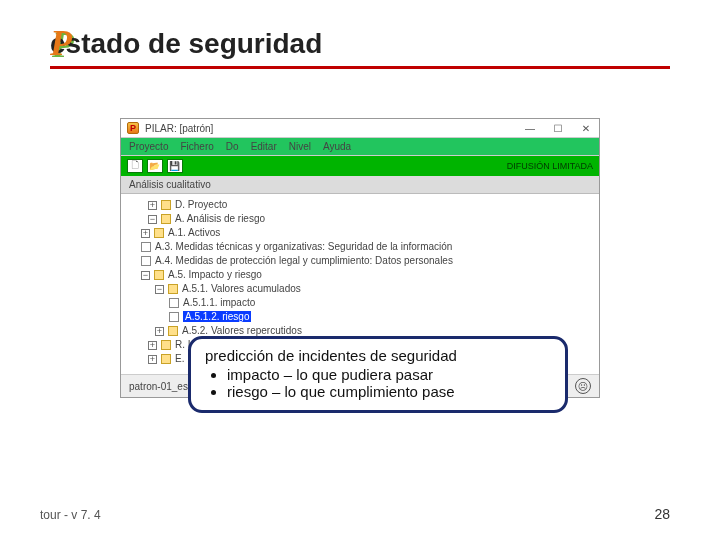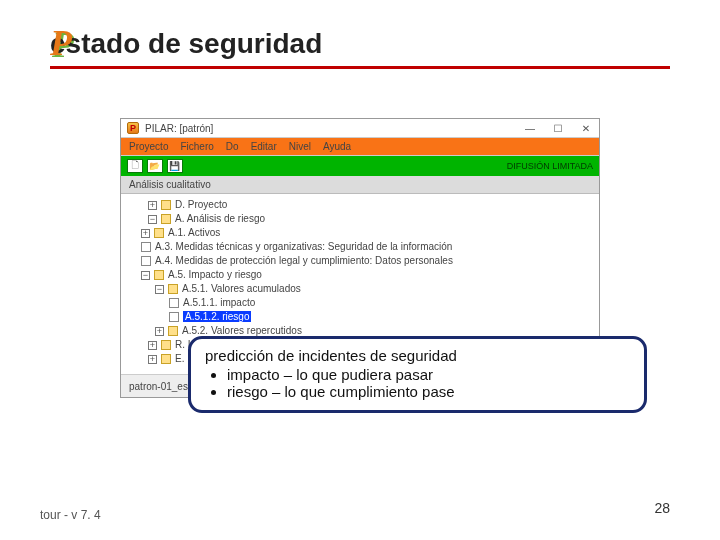--- a/index.html
+++ b/index.html
@@ -64,21 +64,21 @@
     margin-right: 6px;
     display:flex;align-items:center;justify-content:center;
     font-weight:bold;color:#c00000;font-size:9px;
   }
   .winbtns { margin-left: auto; display: flex; gap: 14px; color:#555; }
   .winbtn { width: 14px; text-align:center; cursor:default; }
   .menubar {
     display: flex;
     gap: 12px;
     padding: 3px 8px;
-    background: #f97316;
+    background: #22c55e;
     border-top: 1px solid #ccc;
     border-bottom: 1px solid #ccc;
   }
   .menubar span { cursor: default; }
   .toolbar {
     display: flex;
     align-items: center;
     padding: 3px 6px;
     background: #00b400;
     color: #fff;
@@ -124,29 +124,29 @@
     display:flex;align-items:center;gap:8px;
     padding:3px 8px;background:#eee;border-top:1px solid #ccc;
   }
   .face {
     width:16px;height:16px;border:1.5px solid #555;border-radius:50%;
     display:flex;align-items:center;justify-content:center;font-size:10px;color:#555;
     margin-left:auto;
   }
   .callout {
     position:absolute;
-    top:336px;left:188px;width:459px;
+    top:336px;left:188px;width:380px;
     background:#fff;border:3px solid #1a2a6c;border-radius:14px;
     padding:8px 14px 10px 14px;font-size:15px;color:#111;
   }
   .callout-title{font-size:15px;margin-bottom:2px}
   .callout ul{margin:0;padding-left:22px}
   .callout li{margin:0}
   .footer-left{position:absolute;left:40px;bottom:18px;font-size:12px;color:#555}
-  .footer-right{position:absolute;right:50px;bottom:24px;font-size:14px;color:#333}
+  .footer-right{position:absolute;right:50px;bottom:18px;font-size:14px;color:#333}
 </style>
 </head>
 <body>
 
 <div class="slide-header">
   <div class="logo">
     <span class="p2">P</span><span class="p1">P</span>
   </div>
   <h1 class="title">estado de seguridad</h1>
   <hr class="rule">

